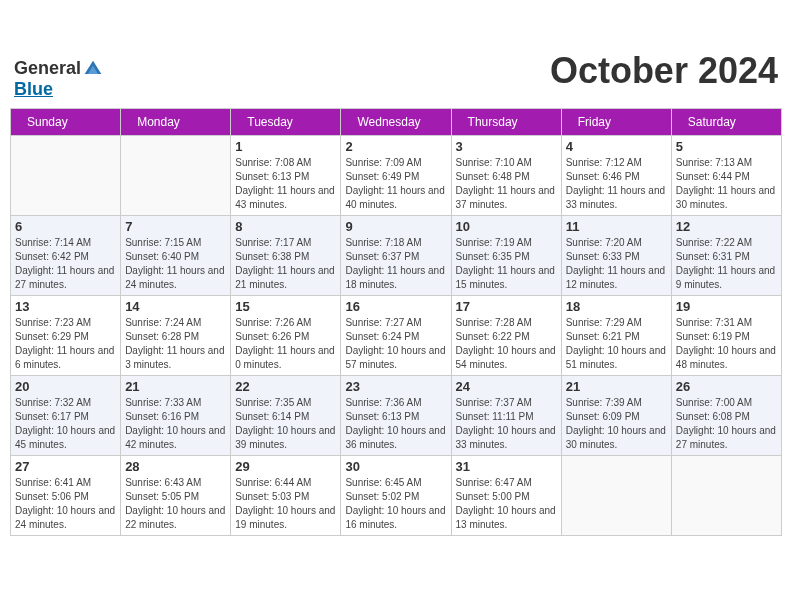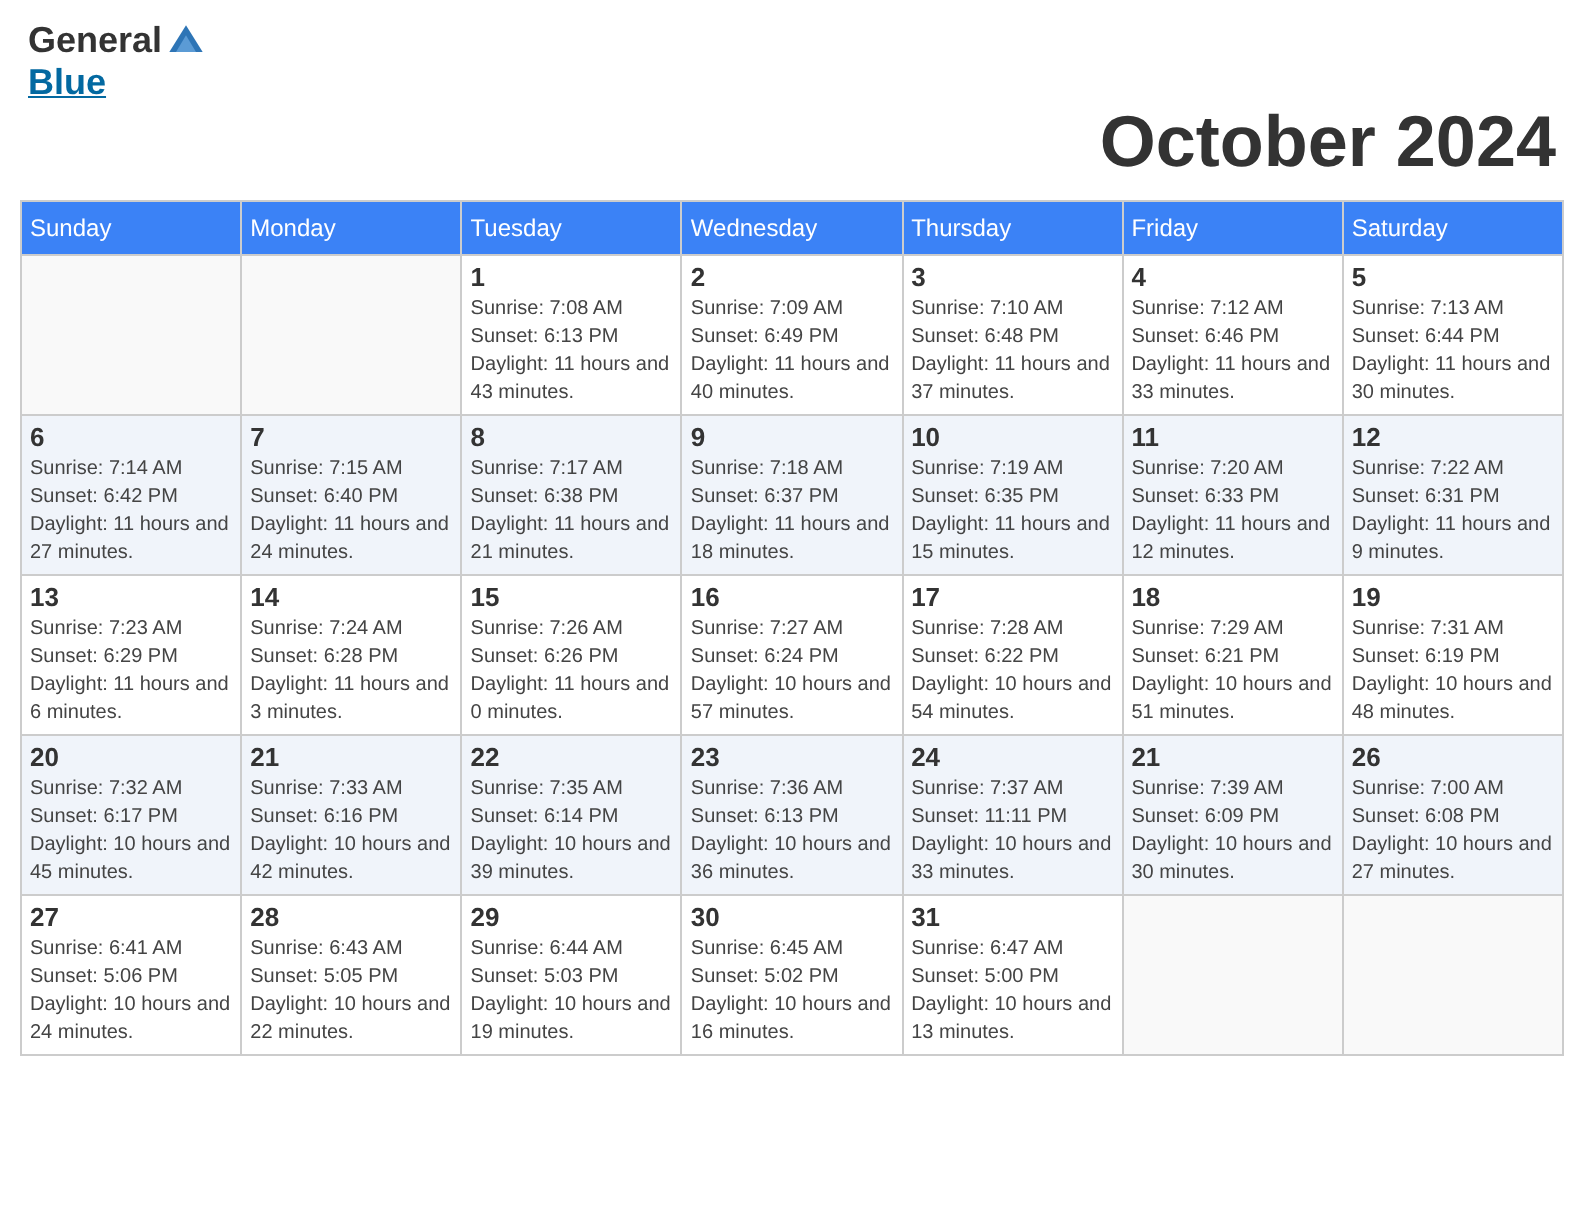--- a/index.html
+++ b/index.html
@@ -19,20 +19,21 @@
     }
     .logo {
       display: flex;
       flex-direction: column;
       align-items: flex-start;
     }
     .logo-text {
       display: flex;
       align-items: center;
       gap: 0;
+      margin-top: 48px;
     }
     .logo-general {
       font-size: 18px;
       font-weight: bold;
       color: #333;
     }
     .logo-blue {
       font-size: 18px;
       font-weight: bold;
       color: #0369a1;
@@ -55,23 +56,23 @@
     .location-title {
       font-size: 16px;
       color: #555;
     }
     .calendar {
       width: 100%;
       border-collapse: collapse;
       font-size: 10.5px;
     }
     .calendar th {
-      background-color: #3b82f6;
+      background-color: #a21caf;
       color: #fff;
-      padding: 6px 4px;
+      padding: 6px 16px;
       text-align: left;
       font-size: 12px;
       font-weight: normal;
       border: 1px solid #ccc;
     }
     .calendar td {
       border: 1px solid #ccc;
       vertical-align: top;
       padding: 3px 4px;
       width: 110px;

